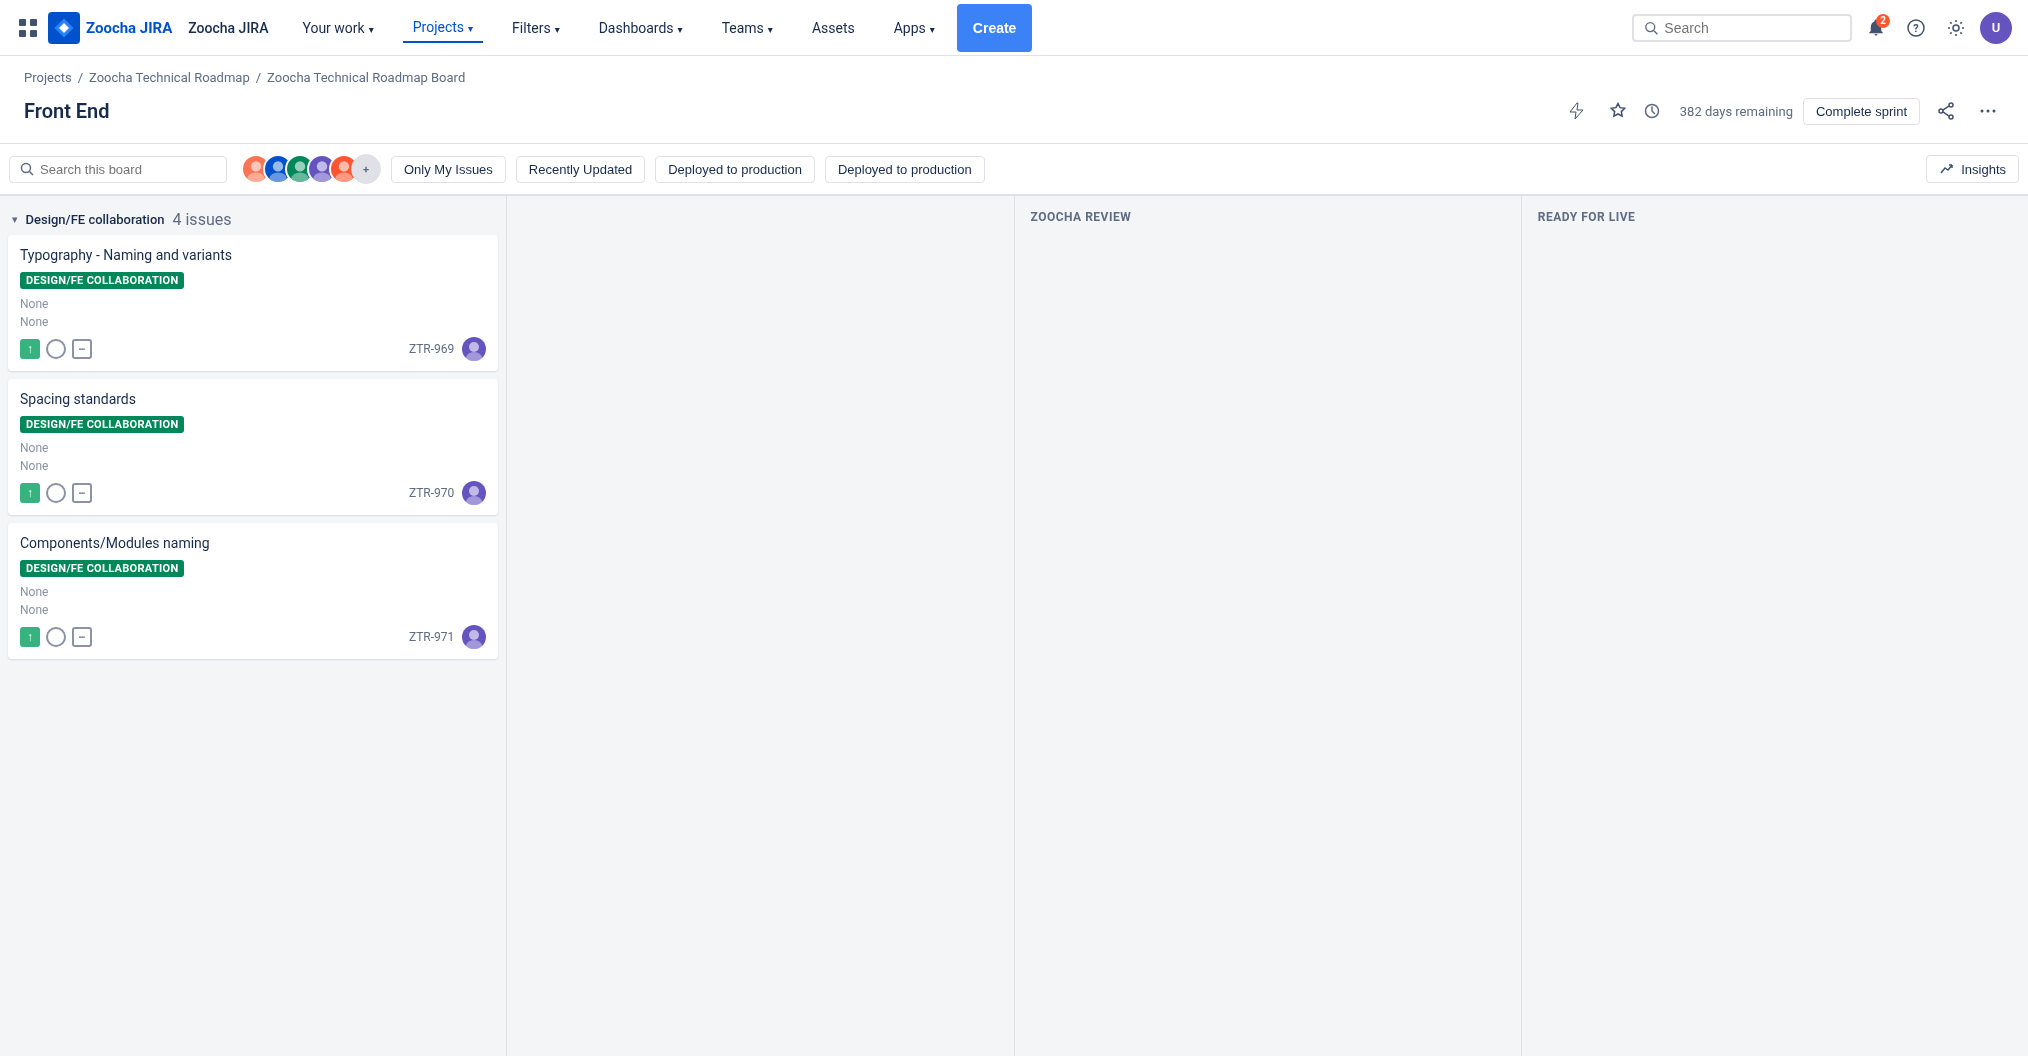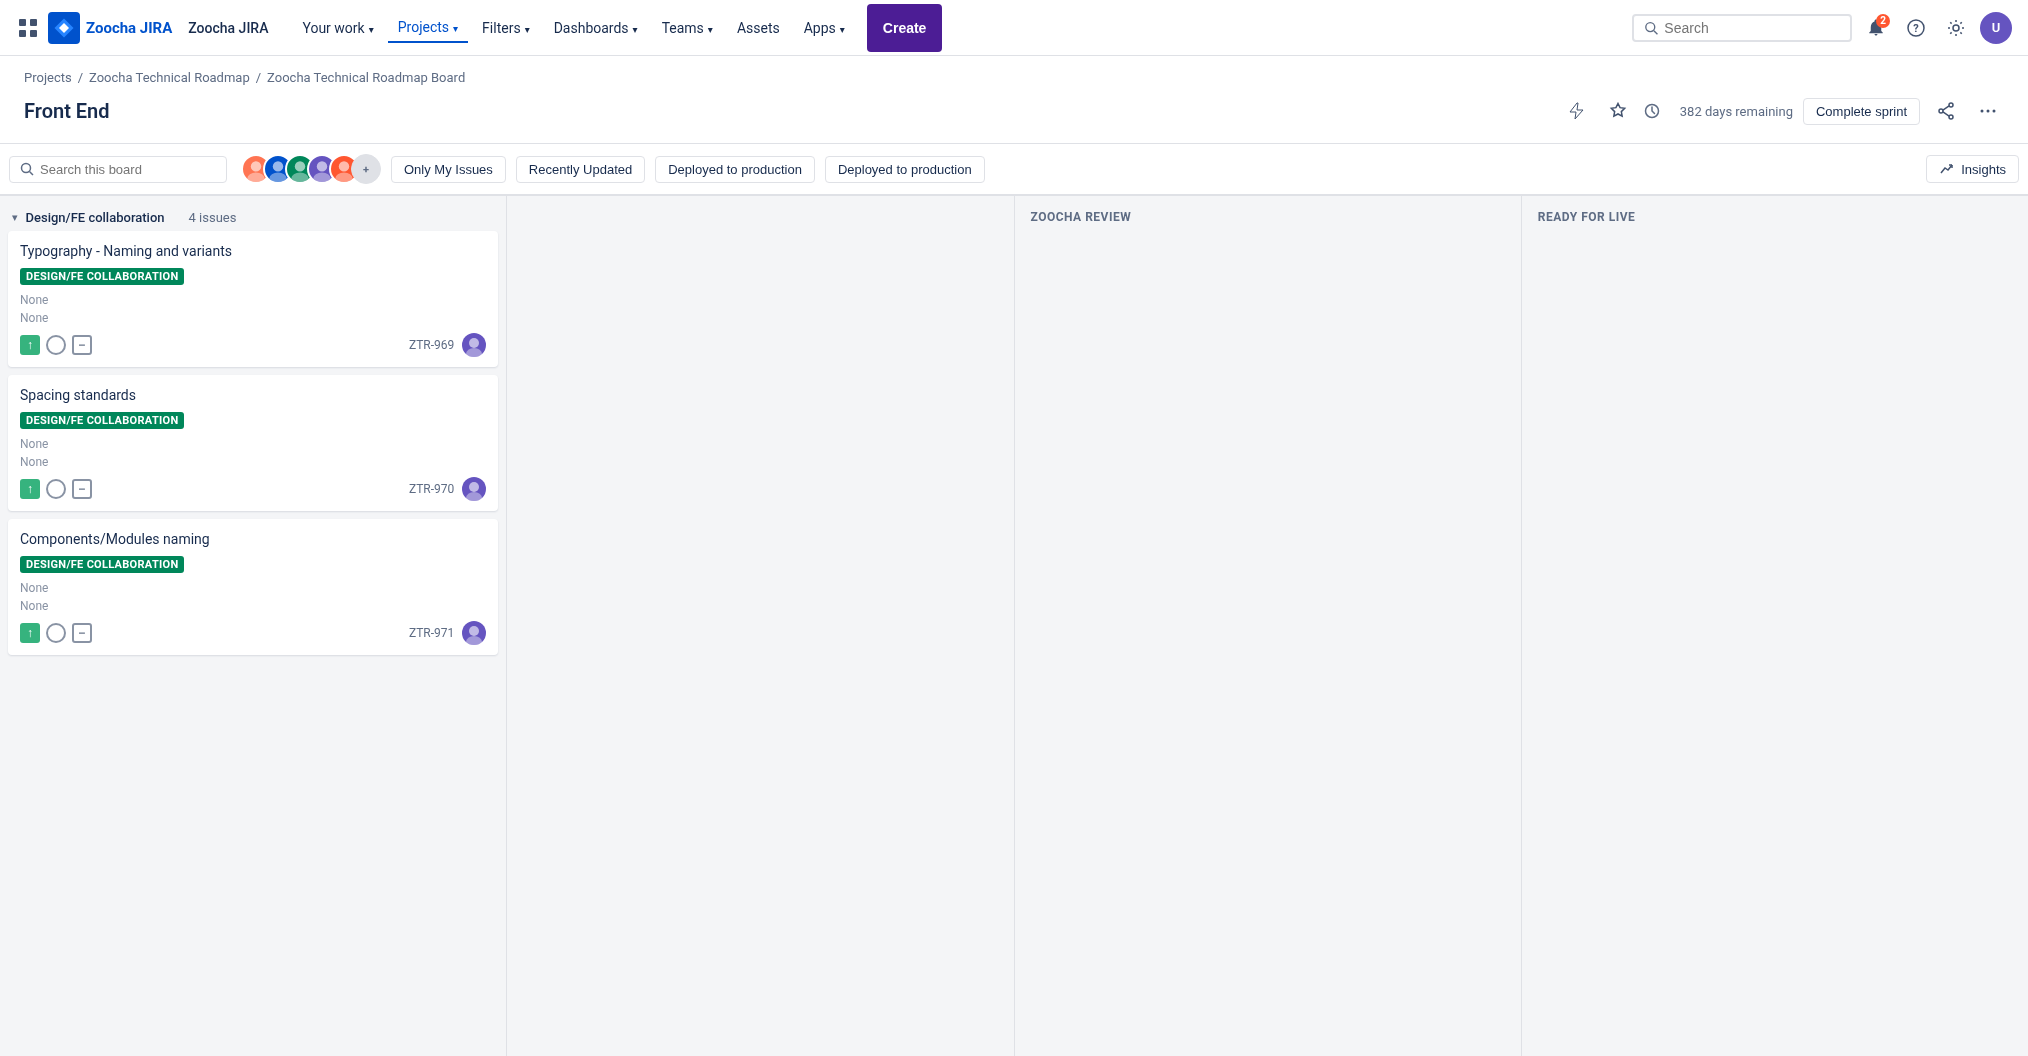--- a/index.html
+++ b/index.html
@@ -16,35 +16,35 @@
       position: sticky;
       top: 0;
       z-index: 100;
       gap: 8px;
     }
     .nav-grid-icon { width: 24px; height: 24px; cursor: pointer; display: flex; align-items: center; justify-content: center; }
     .nav-logo { display: flex; align-items: center; gap: 6px; margin-right: 8px; text-decoration: none; }
     .nav-logo-icon { width: 32px; height: 32px; background: #0052cc; border-radius: 4px; display: flex; align-items: center; justify-content: center; }
     .nav-logo-text { font-size: 15px; font-weight: 600; color: #172b4d; }
     .nav-app-name { font-size: 14px; color: #172b4d; font-weight: 500; margin-right: 16px; }
-    .nav-links { display: flex; align-items: center; gap: 4px; }
+    .nav-links { display: flex; align-items: center; gap: 19px; }
     .nav-link {
       padding: 6px 10px;
       border-radius: 4px;
       cursor: pointer;
       font-size: 14px;
       color: #172b4d;
       display: flex;
       align-items: center;
       gap: 4px;
       white-space: nowrap;
     }
     .nav-link.active { color: #0052cc; border-bottom: 2px solid #0052cc; border-radius: 0; }
     .nav-create-btn {
-      background: #4c1d95;
+      background: #3b82f6;
       color: #fff;
       border: none;
       padding: 16px 16px;
       border-radius: 4px;
       font-size: 14px;
       font-weight: 600;
       cursor: pointer;
       margin-left: 4px;
     }
     .nav-spacer { flex: 1; }
@@ -188,21 +188,21 @@
       display: flex;
       align-items: center;
       gap: 8px;
       padding: 6px 4px;
       font-size: 13px;
       color: #172b4d;
       cursor: pointer;
     }
     .epic-header .chevron { font-size: 11px; color: #5e6c84; }
     .epic-name { font-weight: 500; }
-    .epic-count { font-size: 13px; color: #5e6c84; margin-left: 16px; }
+    .epic-count { font-size: 16px; color: #5e6c84; }
 
     
     .card {
       background: #fff;
       border-radius: 4px;
       padding: 12px 12px 10px;
       margin-bottom: 8px;
       box-shadow: 0 1px 2px rgba(9,30,66,0.12);
       cursor: pointer;
     }

